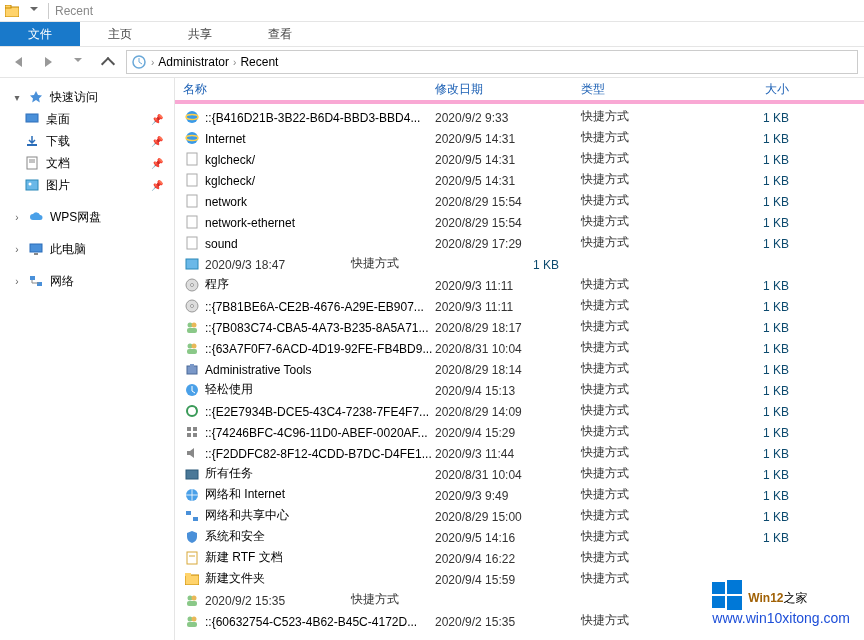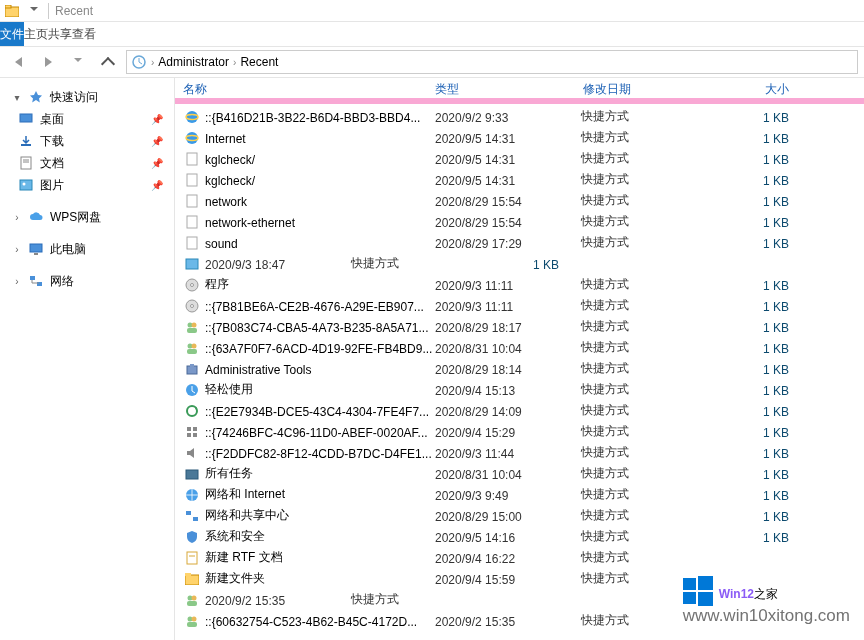--- a/index.html
+++ b/index.html
@@ -2,57 +2,57 @@
 <html><head>
 <meta charset="utf-8">
 <style>
 *{margin:0;padding:0;box-sizing:border-box;font-family:"Microsoft YaHei","Segoe UI",sans-serif;font-size:12px;color:#000}
 body{background:#fff;width:864px;height:640px;overflow:hidden;position:relative}
 .titlebar{height:22px;background:#fff;border-bottom:1px solid #e5e5e5;display:flex;align-items:center;padding-left:4px;gap:6px}
 .tb-icon{width:16px;height:16px;display:inline-flex;align-items:center;justify-content:center}
 .down-caret{width:8px;height:8px;border-left:4px solid transparent;border-right:4px solid transparent;border-top:4px solid #666}
 .divider-v{width:1px;height:16px;background:#ccc}
 .ribbon{height:24px;display:flex}
-.ribbon .tab{padding:4px 0;cursor:default}
+.ribbon .tab{padding:4px 28px;cursor:default}
 .ribbon .tab.file{background:#1979ca;color:#fff}
 .ribbon .tab.normal{color:#444}
 .addrbar{height:32px;display:flex;align-items:center;padding:3px 6px;gap:6px;border-top:1px solid #e5e5e5;border-bottom:1px solid #e5e5e5}
 .nav-btn{width:24px;height:24px;display:inline-flex;align-items:center;justify-content:center;color:#888}
 .arrow-l{width:0;height:0;border-top:5px solid transparent;border-bottom:5px solid transparent;border-right:7px solid #999}
 .arrow-r{width:0;height:0;border-top:5px solid transparent;border-bottom:5px solid transparent;border-left:7px solid #999}
 .up-arrow{width:10px;height:10px;border-left:2px solid #555;border-top:2px solid #555;transform:rotate(45deg);margin-top:4px}
 .crumbs{flex:1;height:24px;border:1px solid #ccc;display:flex;align-items:center;padding:0 4px;gap:4px}
 .crumb-sep{color:#888;font-size:10px}
 .body-wrap{display:flex;height:calc(100% - 78px)}
 .sidebar{width:175px;border-right:1px solid #e5e5e5;padding-top:8px}
 .sb-item{display:flex;align-items:center;height:22px;padding-left:12px;gap:6px;cursor:default}
-.sb-item.child{padding-left:18px}
+.sb-item.child{padding-left:24px}
 .sb-item .pin{margin-left:auto;margin-right:10px;color:#888;font-size:10px}
 .exp{width:10px;text-align:center;color:#666;font-size:10px}
 .sb-ic{width:16px;height:16px;display:inline-flex;align-items:center;justify-content:center}
 .main{flex:1;overflow:hidden}
-.cols{display:flex;height:26px;align-items:flex-end;border-bottom:6px solid #f9a8d4;padding-left:8px}
+.cols{display:flex;height:26px;align-items:center;border-bottom:4px solid #f9a8d4;padding-left:8px}
 .col{color:#1a5fb4;font-size:12px}
 .col.name{width:252px}
 .col.date{width:146px}
 .col.type{width:148px}
 .col.size{width:60px;text-align:right}
 .rows{height:calc(100% - 26px);overflow:hidden}
 .row{display:flex;height:21px;align-items:flex-end;padding-left:8px}
 .row .ic{width:18px;height:16px;display:inline-flex;align-items:center;justify-content:center;margin-right:4px}
 .row .nm{width:230px;white-space:nowrap;overflow:hidden;text-overflow:ellipsis}
 .row .dt{width:146px;color:#333}
 .row .tp{width:148px;color:#333}
 .row .sz{width:60px;text-align:right;color:#0c4a6e}
 .watermark{position:absolute;right:14px;bottom:14px;text-align:right}
 .wm-top{display:flex;align-items:center;gap:6px}
 .wm-logo{width:30px;height:30px}
 .wm-txt{font-size:20px;color:#222}
-.wm-txt b{color:#8b5cf6;font-weight:700}
-.wm-url{font-size:17px;color:#737373}
+.wm-txt b{color:#a16207;font-weight:700}
+.wm-url{font-size:14px;color:#1d4ed8}
 svg{display:block}
 </style>
 </head>
 <body>
 
 <div class="titlebar">
   <span class="tb-icon">
     <svg width="14" height="12" viewBox="0 0 14 12">
         <rect x="0" y="2" width="14" height="10" fill="#ffd36b" stroke="#c78a00"></rect>
         <rect x="0" y="0" width="6" height="3" fill="#ffd36b" stroke="#c78a00"></rect>
@@ -183,22 +183,22 @@
             <path d="M3 5v3h7" stroke="#888" fill="none"></path>
           </svg>
         </span>
       <span>网络</span>
     </div>
   </div>
 
   <div class="main">
     <div class="cols">
       <div class="col name">名称</div>
+      <div class="col date">修改日期</div>
       <div class="col type">类型</div>
-      <div class="col date">修改日期</div>
       <div class="col size">大小</div>
     </div>
     <div class="rows" id="rows">
         <div class="row">
           <span class="ic">
             <svg width="14" height="14">
               <circle cx="7" cy="7" r="6" fill="#3a9ae8"></circle>
               <ellipse cx="7" cy="7" rx="6" ry="2.5" fill="none" stroke="#ffcf4a" stroke-width="1.5"></ellipse>
             </svg>
           </span>
@@ -358,21 +358,21 @@
           <span class="tp">快捷方式</span>
           <span class="sz">1 KB</span>
         </div>
         <div class="row">
           <span class="ic">
             <svg width="14" height="14">
               <circle cx="7" cy="7" r="5" fill="none" stroke="#3a9a58" stroke-width="2"></circle>
               <path d="M10 4l2-1-1 3z" fill="#3a9a58"></path>
             </svg>
           </span>
-          <span class="nm">::{E2E7934B-DCE5-43C4-4304-7FE4F7...</span>
+          <span class="nm">::{E2E7934B-DCE5-43C4-7238-7FE4F7...</span>
           <span class="dt">2020/8/29 14:09</span>
           <span class="tp">快捷方式</span>
           <span class="sz">1 KB</span>
         </div>
         <div class="row">
           <span class="ic">
             <svg width="14" height="14">
               <rect x="2" y="2" width="4" height="4" fill="#888"></rect>
               <rect x="8" y="2" width="4" height="4" fill="#888"></rect>
               <rect x="2" y="8" width="4" height="4" fill="#888"></rect>

